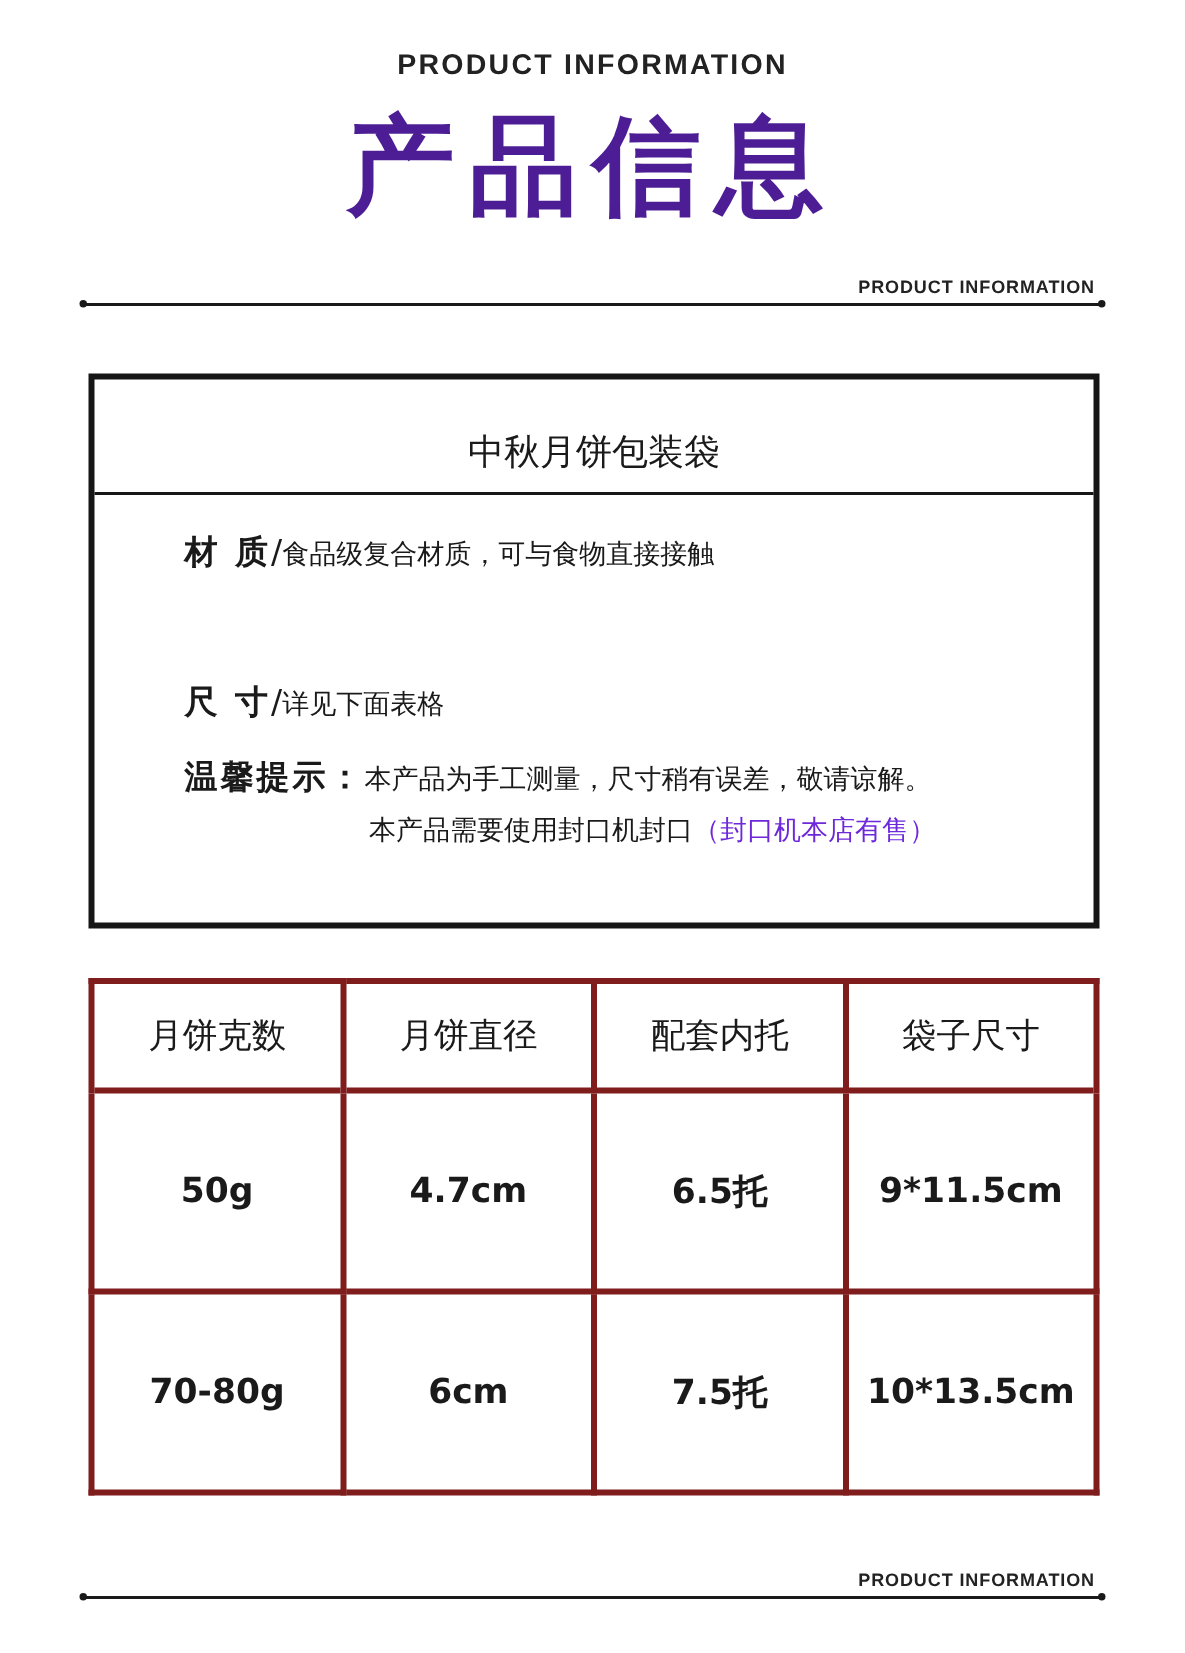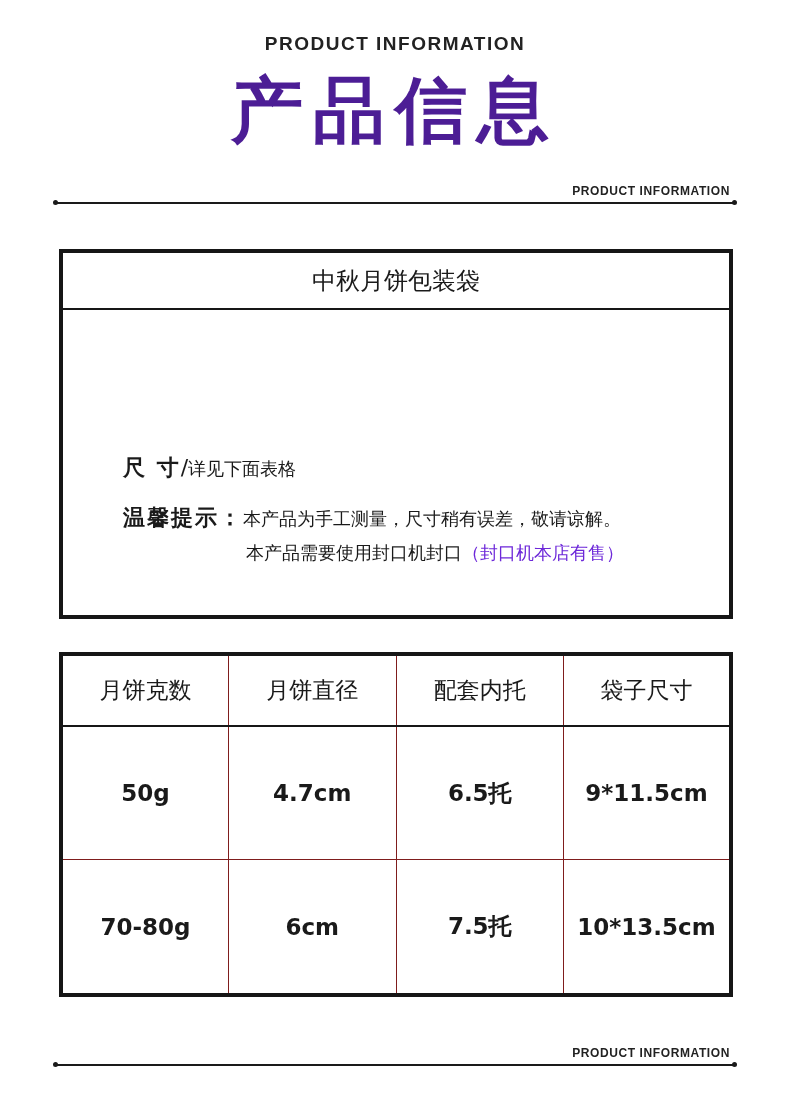--- a/index.html
+++ b/index.html
@@ -25,52 +25,55 @@
   .divider-label {
     position: absolute; right: 60px; font-family: "Liberation Sans", sans-serif;
     font-size: 12px; font-weight: bold; letter-spacing: 0.6px; color: #222;
   }
   .info-box {
     position: absolute; left: 59px; top: 249px; width: 666px; height: 362px;
     border: 4px solid #161616;
   }
   .info-box .header {
     height: 55px; border-bottom: 2px solid #161616; text-align: center;
-    line-height: 56px; font-size: 24px; color: #1a1a1a;
+    line-height: 56px; font-size: 24px; color: #1a1a1a; margin-top: 20px;
   }
   .info-row { position: absolute; left: 60px; font-size: 18px; color: #1a1a1a; white-space: nowrap; }
   .info-row .key { font-size: 22px; font-weight: bold; letter-spacing: 2px; }
   .info-row .slash { font-size: 22px; }
   .note2 { position: absolute; left: 183px; font-size: 18px; white-space: nowrap; }
   .red { color: #6d28d9; }
   table.size-table {
     position: absolute; left: 59px; top: 652px; width: 674px; height: 345px;
     border-collapse: collapse; border: 4px solid #161616; table-layout: fixed;
   }
   table.size-table th, table.size-table td {
-    border: 1px solid #7f1d1d; text-align: center; font-weight: normal; color: #1a1a1a;
+    border: 4px solid #7f1d1d; text-align: center; font-weight: normal; color: #1a1a1a;
   }
   table.size-table th { font-size: 23px; height: 67px; border-bottom: 2px solid #161616; }
   table.size-table td { font-size: 23px; font-weight: bold; height: 67px; font-family: "DejaVu Sans", sans-serif; }
 </style>
 </head>
 <body>
 
 <div class="eng-title">PRODUCT INFORMATION</div>
 <div class="cn-title">产品信息</div>
 
 <div class="divider-label" style="top:184px;">PRODUCT INFORMATION</div>
 <div class="divider" style="top:202px;">
   <span class="dot l"></span>
   <span class="dot r"></span>
 </div>
 
 <div class="info-box">
   <div class="header">中秋月饼包装袋</div>
 
+  <div class="info-row" style="top:100px;">
+    <span class="key">材 质</span><span class="slash">/</span><span>食品级复合材质，可与食物直接接触</span>
+  </div>
   <div class="info-row" style="top:200px;">
     <span class="key">尺 寸</span><span class="slash">/</span><span>详见下面表格</span>
   </div>
   <div class="info-row" style="top:250px;">
     <span class="key">温馨提示：</span><span>本产品为手工测量，尺寸稍有误差，敬请谅解。</span>
   </div>
   <div class="note2" style="top:288px;">
     <span>本产品需要使用封口机封口</span><span class="red">（封口机本店有售）</span>
   </div>
 </div>

